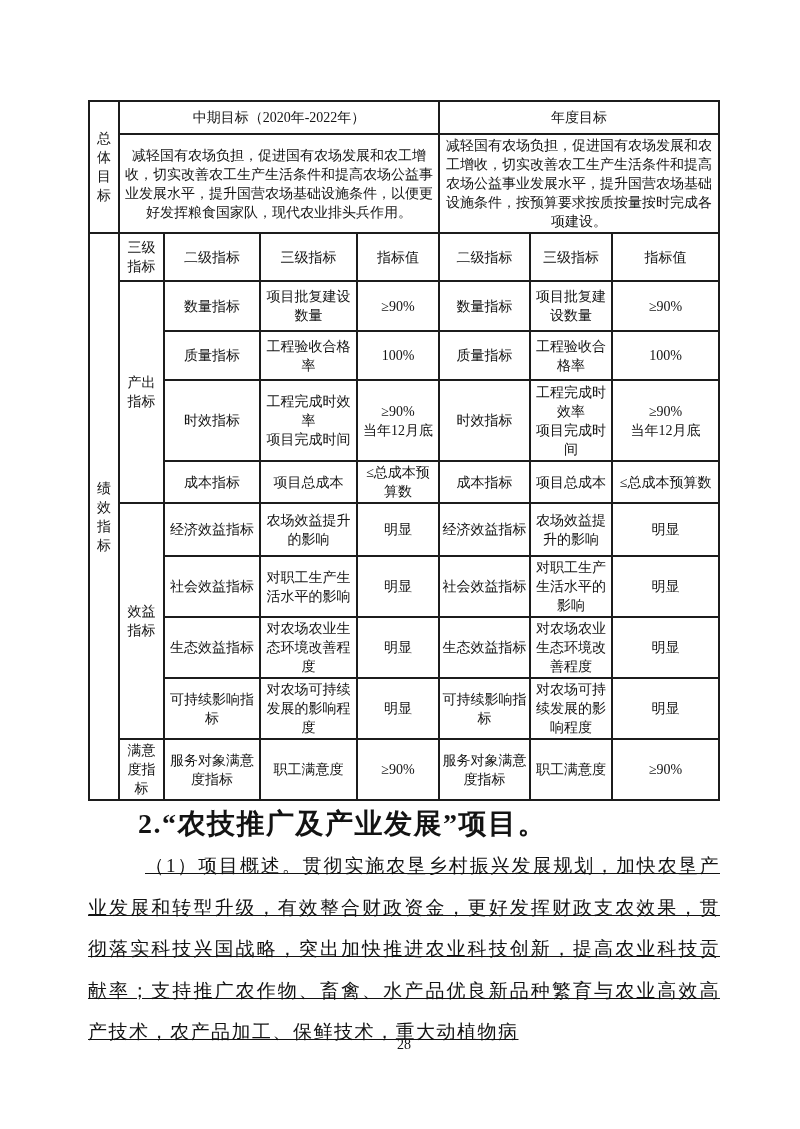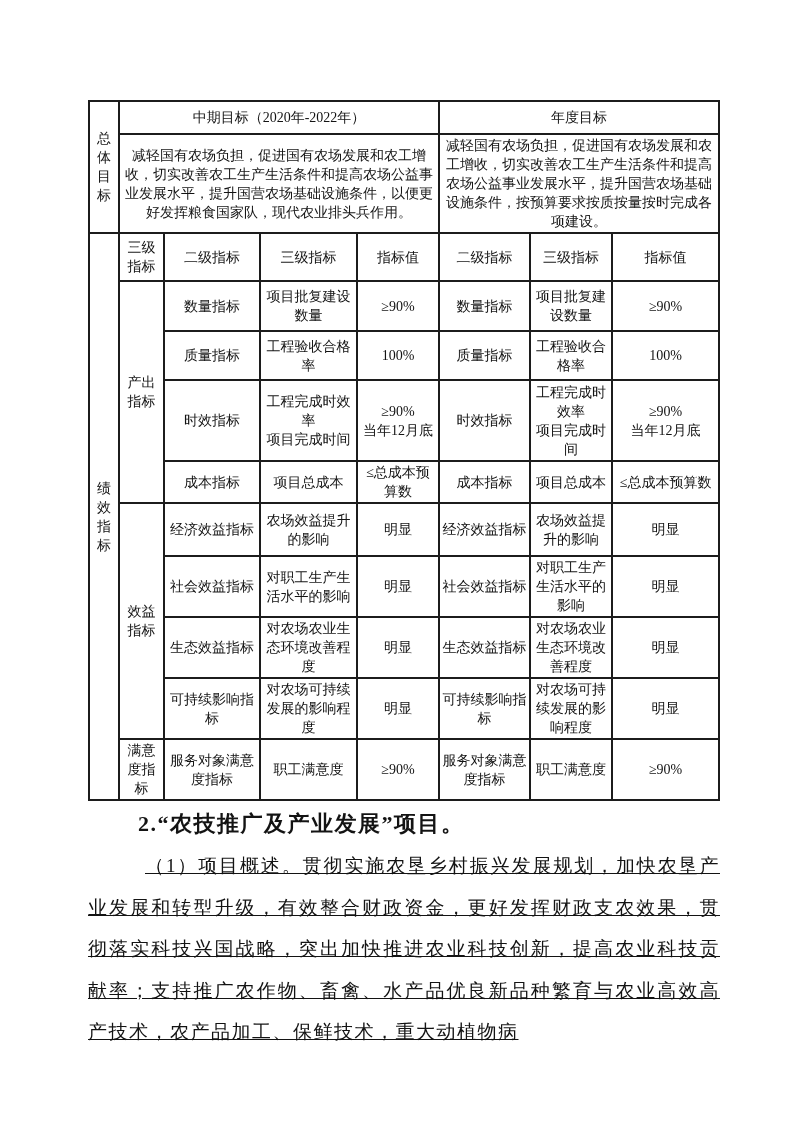--- a/index.html
+++ b/index.html
@@ -50,21 +50,21 @@
   td.goal-annual { text-align-last: center; margin-left: 20px; }
   td.l3 { text-align: left; padding: 1px 2px; margin-top: 42px; }
   td.val { padding: 1px 3px; margin-top: 38px; }
   td.val-ann { padding: 1px 6px; }
 
   
   .section-heading {
     position: absolute;
     left: 88px; top: 803px;
     width: 632px;
-    font-size: 22px;
+    font-size: 28px;
     font-weight: bold;
     letter-spacing: 1.5px;
     line-height: 42px;
     text-indent: 50px;
     white-space: nowrap;
   }
   .body-paragraph {
     position: absolute;
     left: 88px; top: 845px;
     width: 632px;
@@ -200,14 +200,15 @@
         <td class="val">≥90%</td>
         <td>服务对象满意度指标</td>
         <td class="l3">职工满意度</td>
         <td class="val val-ann">≥90%</td>
       </tr>
     </tbody>
   </table>
 
   <div class="section-heading">2.“农技推广及产业发展”项目。</div>
   <div class="body-paragraph">（1）项目概述。贯彻实施农垦乡村振兴发展规划，加快农垦产业发展和转型升级，有效整合财政资金，更好发挥财政支农效果，贯彻落实科技兴国战略，突出加快推进农业科技创新，提高农业科技贡献率；支持推广农作物、畜禽、水产品优良新品种繁育与农业高效高产技术，农产品加工、保鲜技术，重大动植物病</div>
+  <div class="page-number">28</div>
 
 </div>
 
 </body></html>

